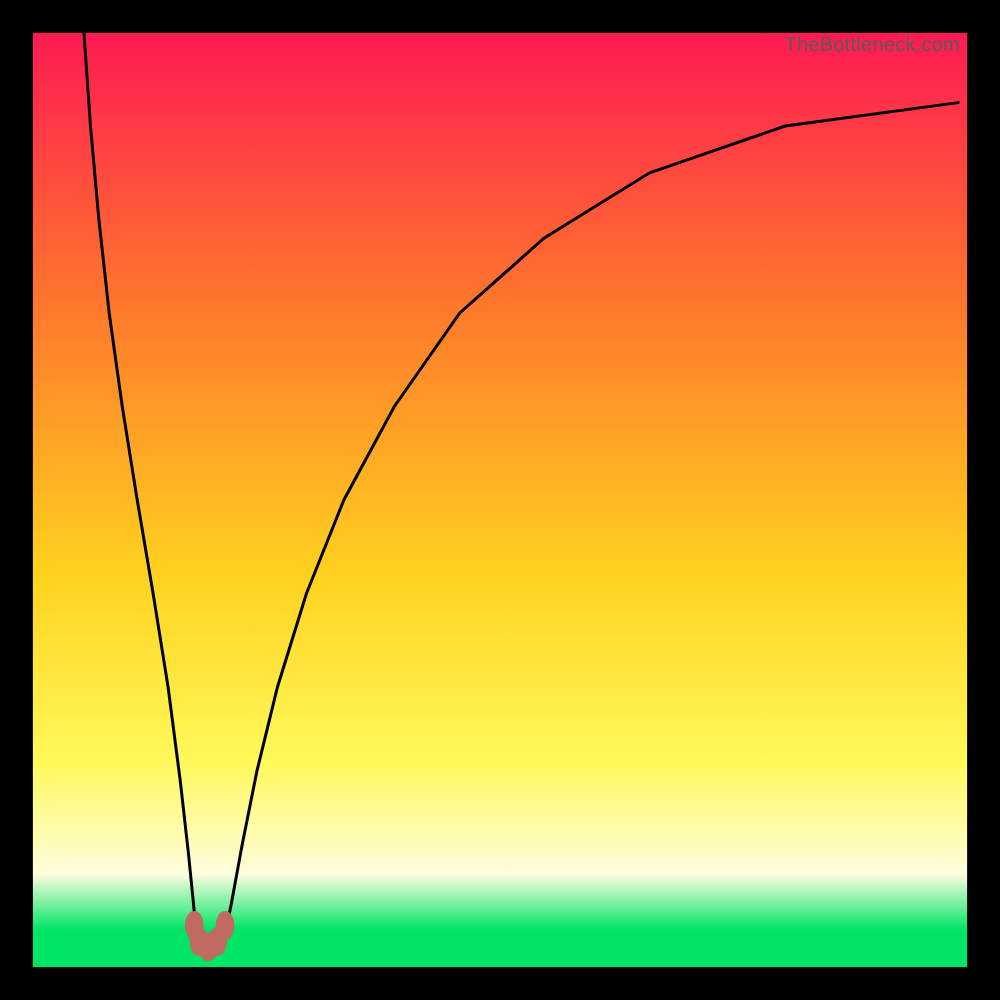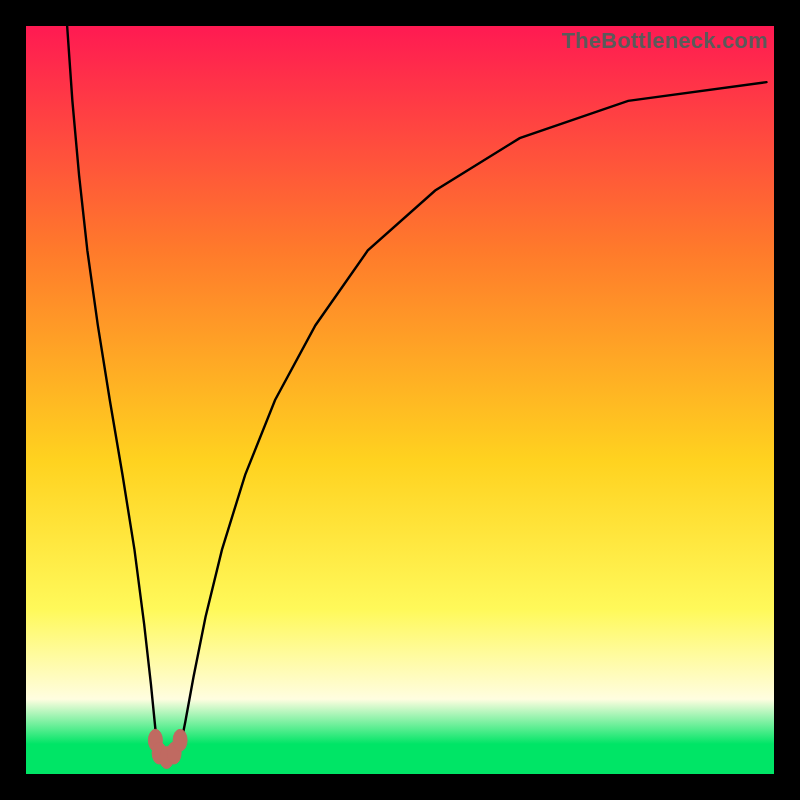--- a/index.html
+++ b/index.html
@@ -32,22 +32,22 @@
     left: 0;
     top: 0;
     width: 100%;
     height: 100%;
   }
   .watermark {
     position: absolute;
     top: 2px;
     right: 6px;
     color: #5a5a5a;
-    font-size: 22px;
-    font-weight: 700;
+    font-size: 16px;
+    font-weight: 400;
     letter-spacing: 0.2px;
     user-select: none;
   }
   svg.curves {
     position: absolute;
     left: 0;
     top: 0;
     width: 100%;
     height: 100%;
   }

